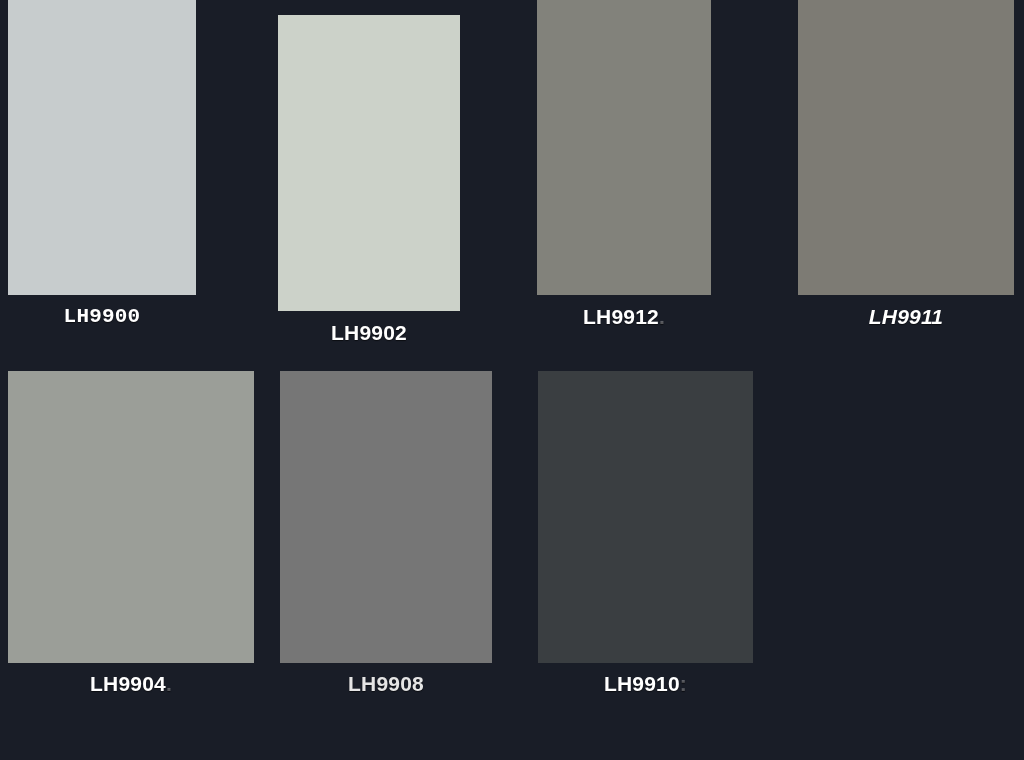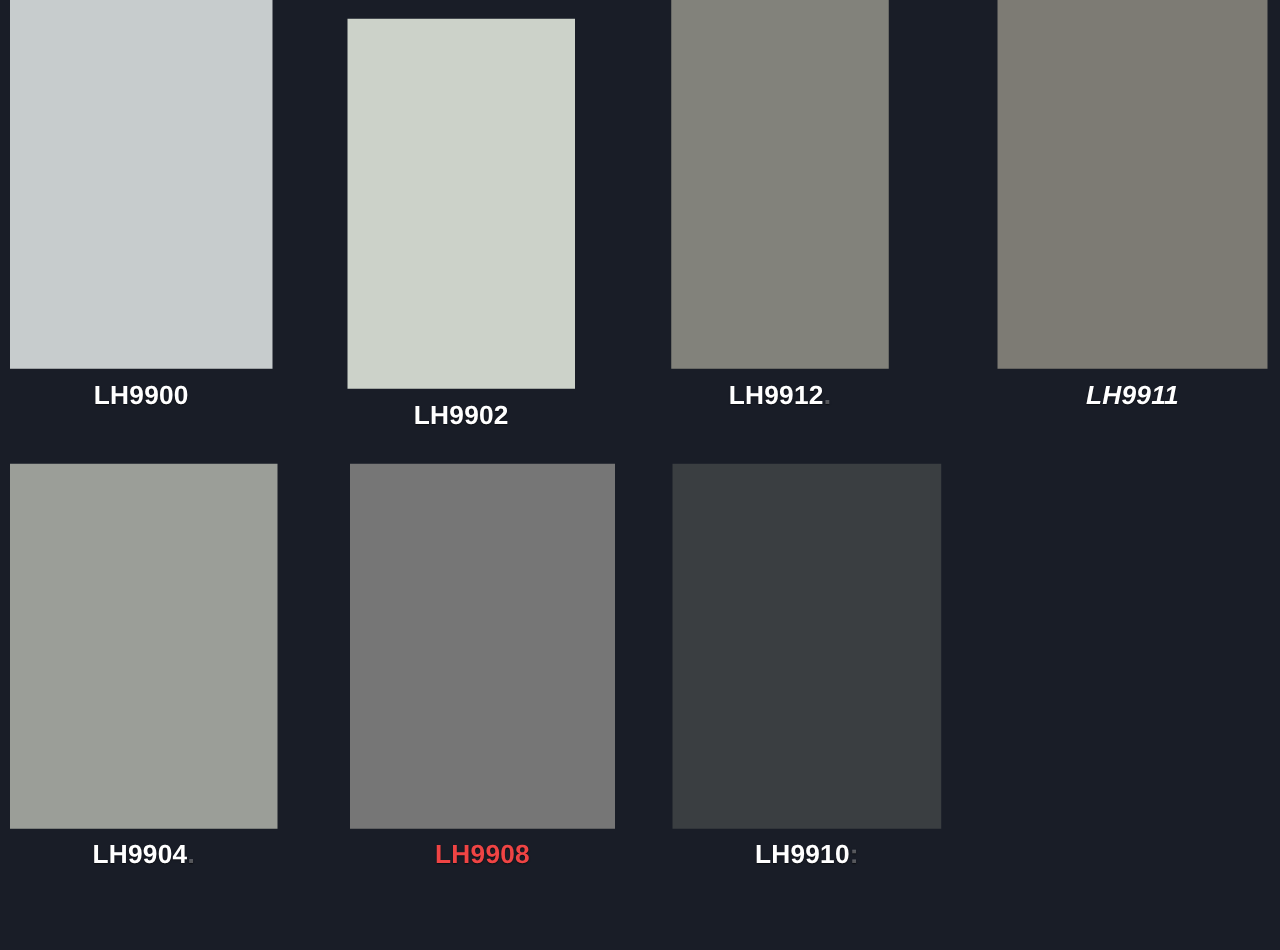--- a/index.html
+++ b/index.html
@@ -57,26 +57,26 @@
   }
 
   
   .row1 .swatch-chip { height: 296px; top: -1px; }
   .row1 .swatch-label { top: 306px; }
 
   
   .row2 .swatch-chip { height: 292px; top: 0; }
   .row2 .swatch-label { top: 302px; }
 
-  #card-0 { left: 8px;   top: 0px;   width: 210px; height: 340px; }
+  #card-0 { left: 8px;   top: 0px;   width: 188px; height: 340px; font-family: Liberation Mono, monospace; }
   #card-1 { left: 278px; top: 16px;   width: 182px; height: 340px; }
   #card-2 { left: 537px; top: 0px;   width: 174px; height: 340px; }
   #card-3 { left: 798px; top: 0px;   width: 216px; height: 340px; }
 
-  #card-4 { left: 8px;   top: 371px; width: 214px; height: 340px; }
+  #card-4 { left: 8px;   top: 371px; width: 246px; height: 340px; }
   #card-5 { left: 280px; top: 371px; width: 212px; height: 340px; }
   #card-6 { left: 538px; top: 371px; width: 215px; height: 340px; }
 </style>
 </head>
 <body style="background: rgb(25, 29, 39);">
 
 <div id="palette-board" style="background: rgb(25, 29, 39);">
 
   <div class="swatch-card row1" id="card-0">
     <div class="swatch-chip" style="background: rgb(199, 204, 205);"></div>
@@ -108,21 +108,21 @@
 
   <div class="swatch-card row2" id="card-4">
     <div class="swatch-chip" style="background: rgb(155, 158, 152);"></div>
     <div class="swatch-label" style="color: rgb(255, 255, 255);">
       <span>LH9904</span><span class="label-tail">.</span>
     </div>
   </div>
 
   <div class="swatch-card row2" id="card-5">
     <div class="swatch-chip" style="background: rgb(118, 118, 118);"></div>
-    <div class="swatch-label" style="color: #ef4444;">
+    <div class="swatch-label" style="color: #e5e5e5;">
       <span>LH9908</span><span class="label-tail"></span>
     </div>
   </div>
 
   <div class="swatch-card row2" id="card-6">
     <div class="swatch-chip" style="background: rgb(58, 62, 65);"></div>
     <div class="swatch-label" style="color: rgb(255, 255, 255);">
       <span>LH9910</span><span class="label-tail">:</span>
     </div>
   </div>

